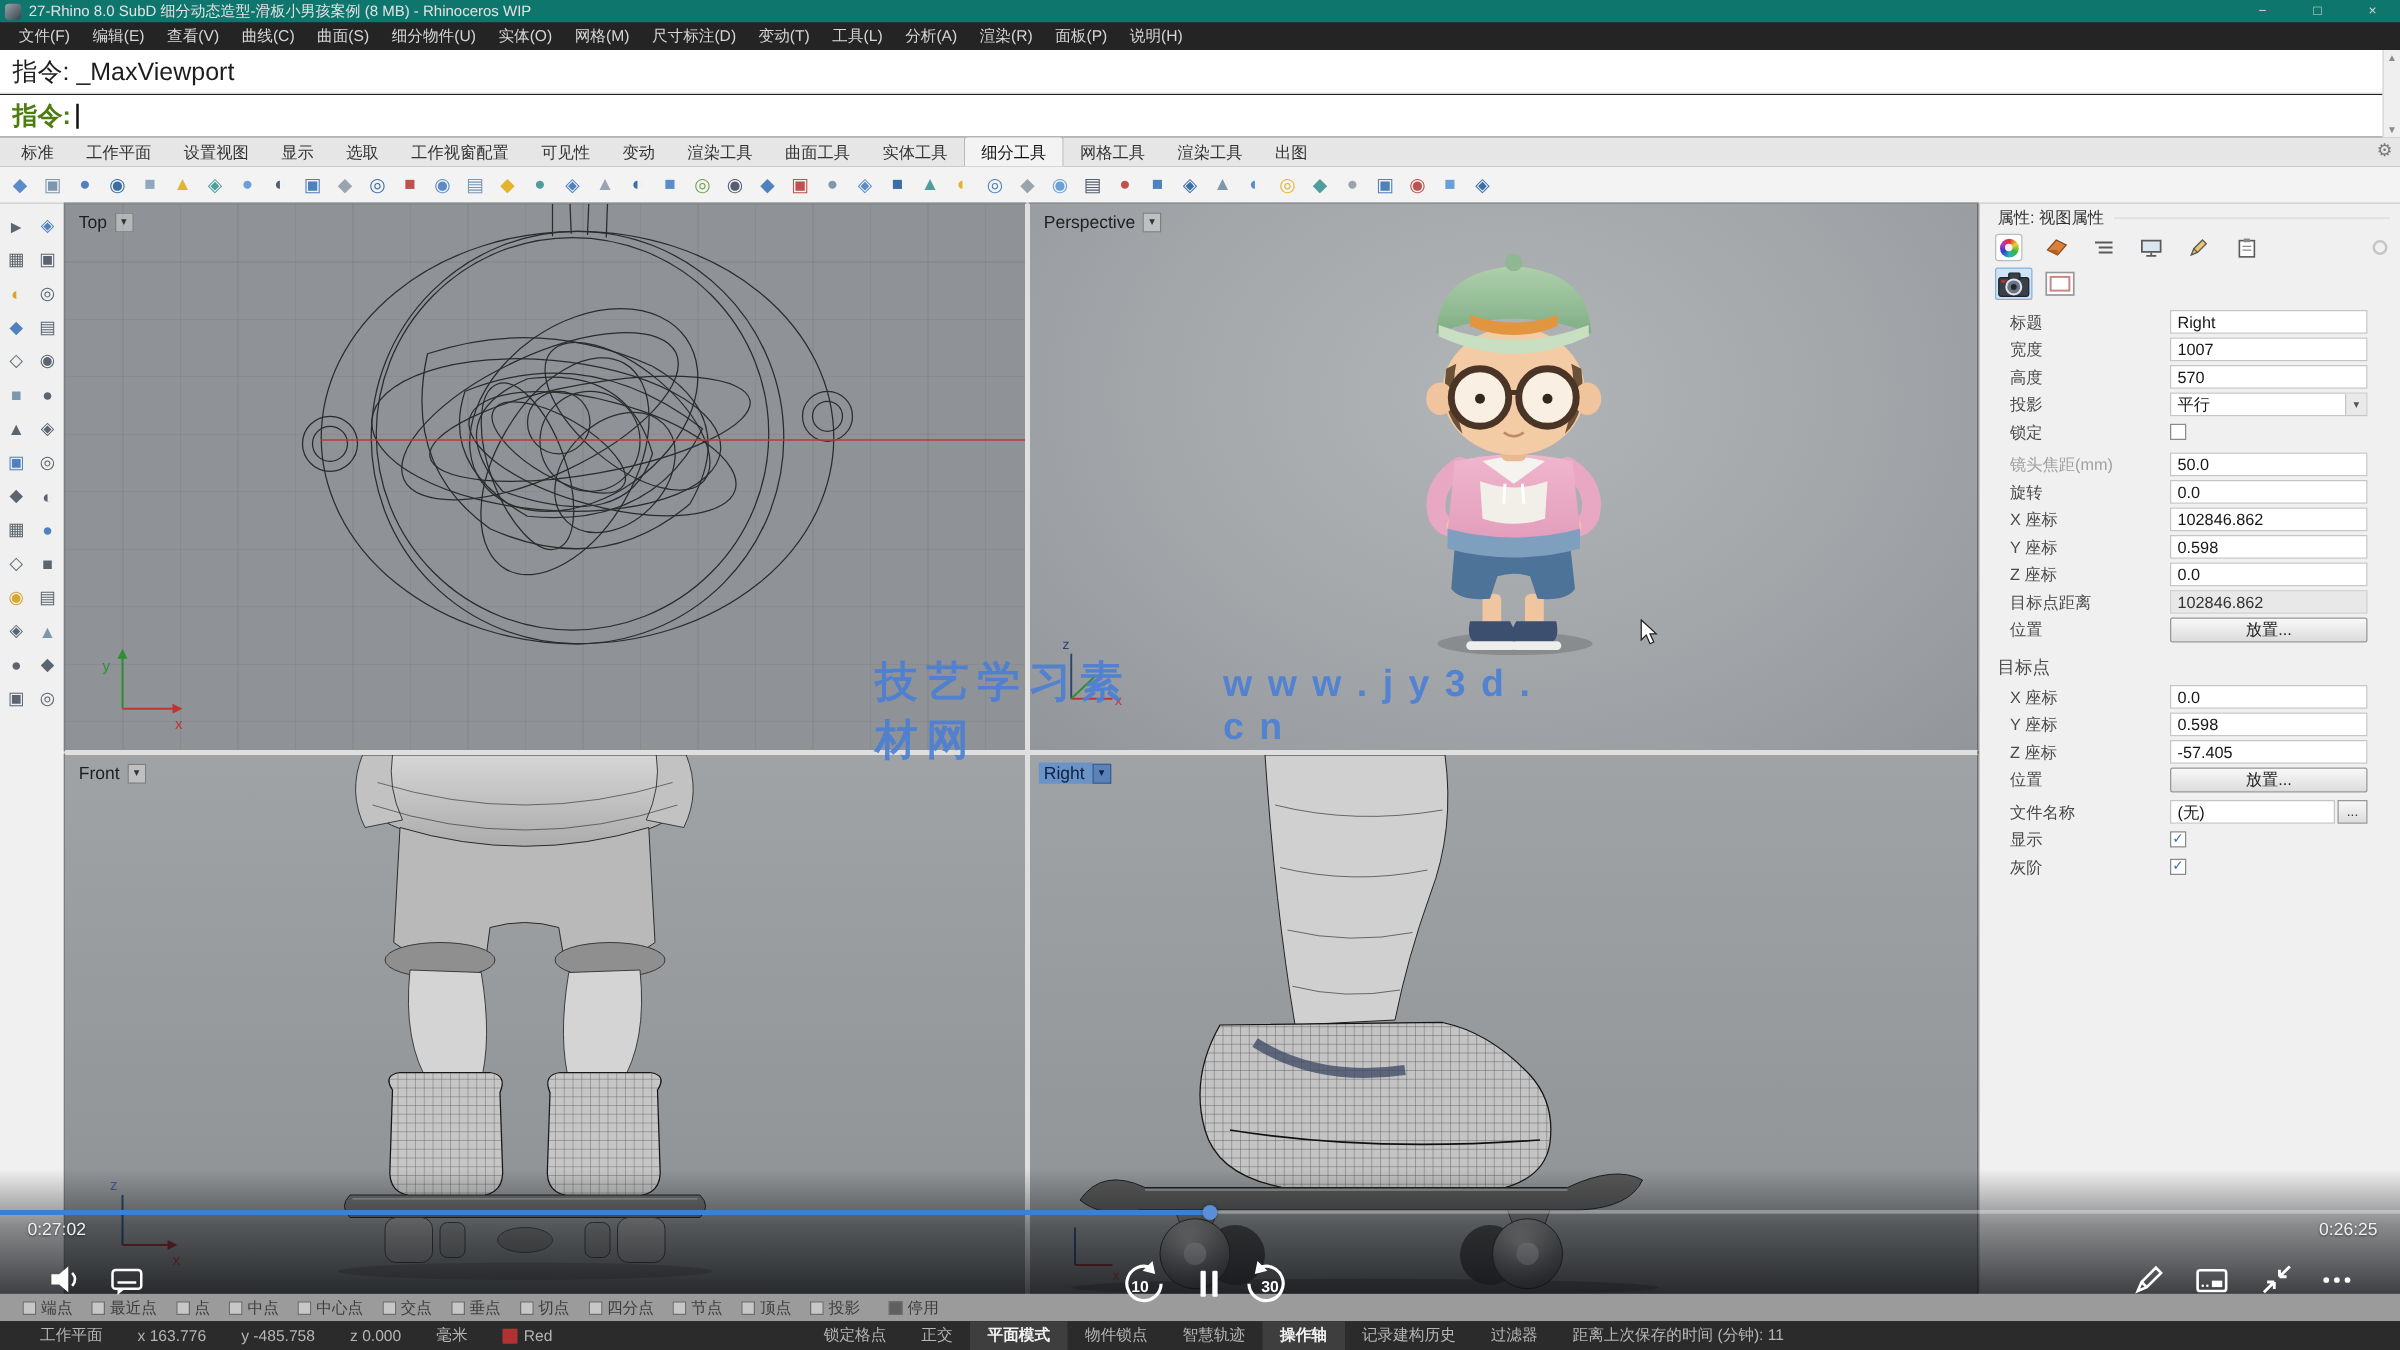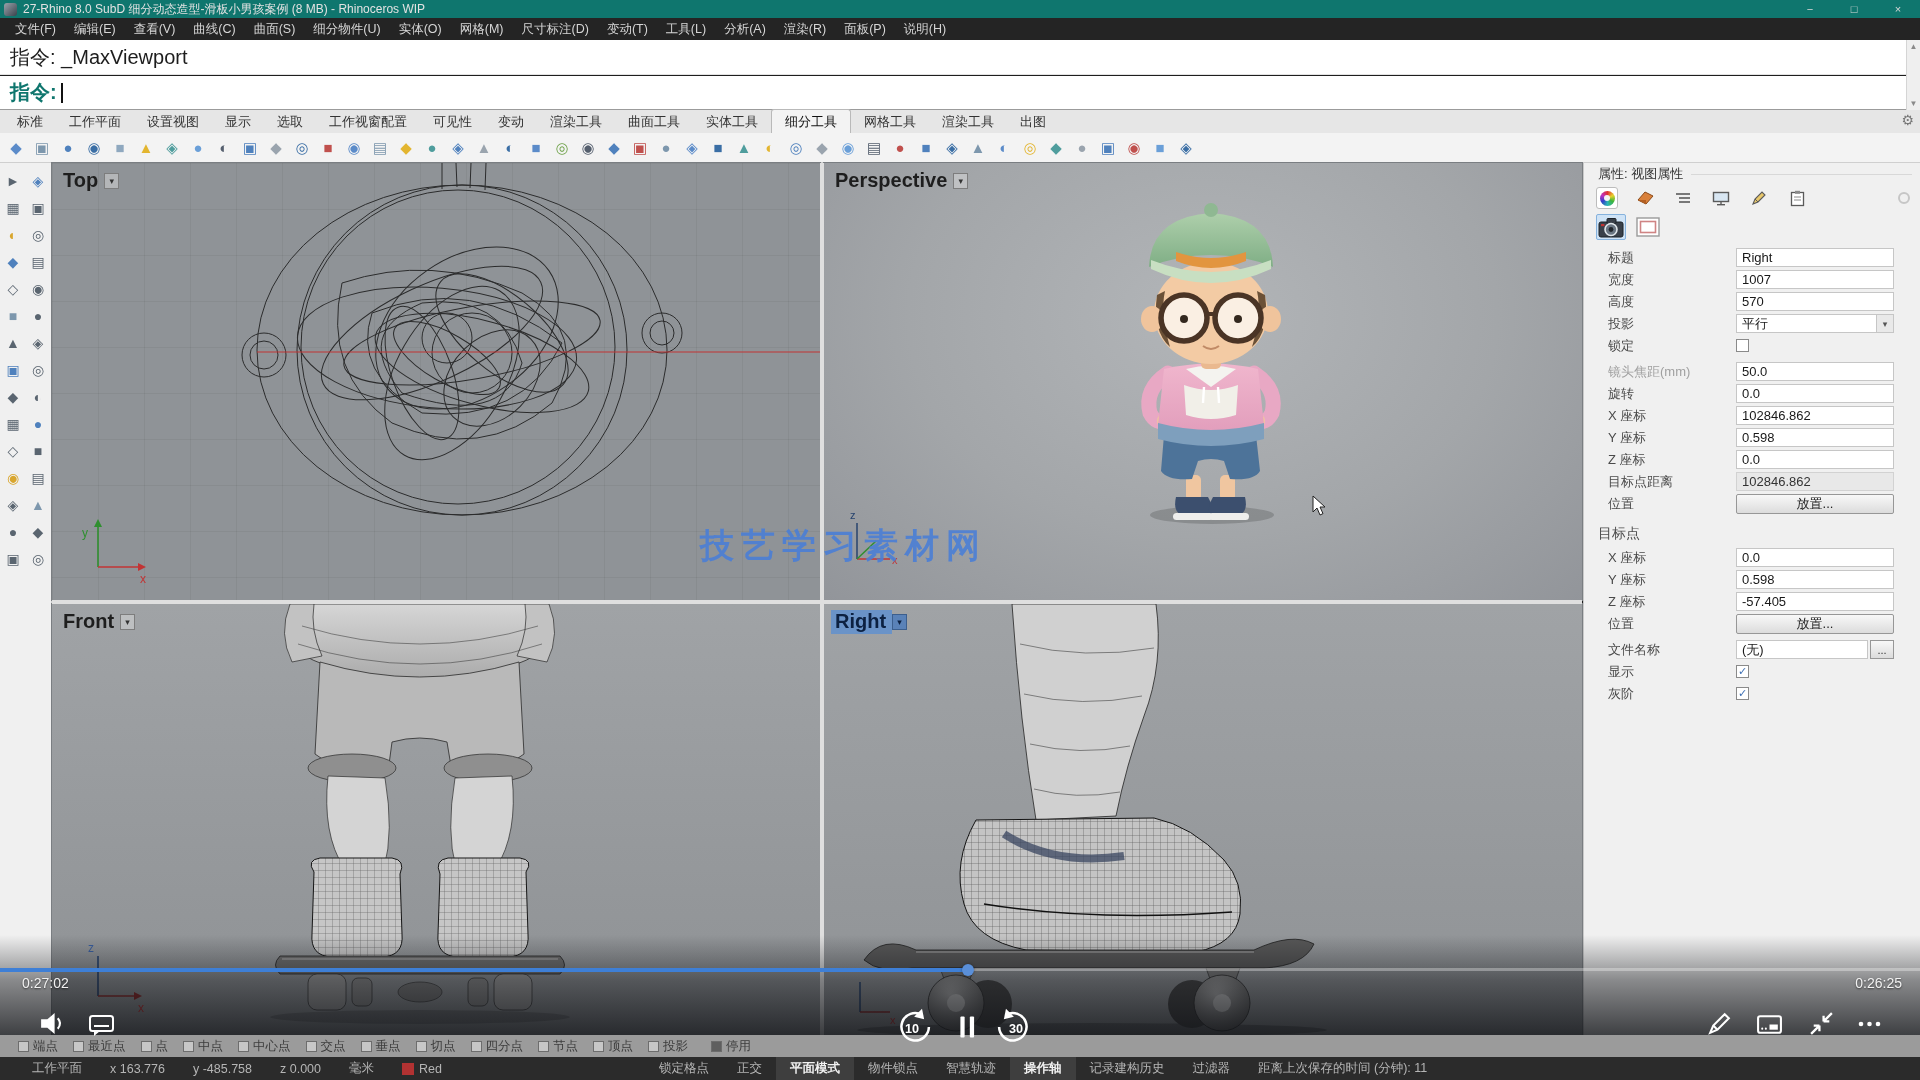--- a/index.html
+++ b/index.html
@@ -11,21 +11,21 @@
   .appicon{width:13px;height:13px;margin:0 6px 0 4px;border-radius:3px;background:linear-gradient(135deg,#9aa3ab,#39424c);}
   .wincontrols{margin-left:auto;display:flex;height:100%;}
   .winbtn{width:44px;height:100%;display:flex;align-items:center;justify-content:center;color:#d8d8d8;font-size:11px;}
 
   
   .menubar{position:absolute;left:0;top:18px;width:1920px;height:22px;background:#242424;display:flex;align-items:center;padding-left:6px;}
   .mitem{color:#d6d6d6;font-size:12.5px;padding:0 9px;line-height:22px;}
 
   
   .cmdhist{position:absolute;left:0;top:40px;width:1920px;height:35px;background:#fff;border-bottom:1px solid #e2e2e2;display:flex;align-items:center;padding-left:10px;font-size:20px;color:#1d1d1d;}
-  .cmdline{position:absolute;left:0;top:76px;width:1920px;height:34px;background:#fff;border-bottom:1px solid #9b9b9b;display:flex;align-items:center;padding-left:10px;font-size:20px;font-weight:bold;color:#0f766e;}
+  .cmdline{position:absolute;left:0;top:76px;width:1920px;height:34px;background:#fff;border-bottom:1px solid #9b9b9b;display:flex;align-items:center;padding-left:10px;font-size:20px;font-weight:bold;color:#4d7c0f;}
   .caret{width:2px;height:20px;background:#111;margin-left:4px;animation:blink 1.2s steps(1) infinite;}
   @keyframes blink{50%{opacity:0;}}
   .cmdscroll{position:absolute;right:0;top:40px;width:14px;height:70px;background:#efefef;border-left:1px solid #d5d5d5;display:flex;flex-direction:column;align-items:center;justify-content:space-between;padding:2px 0;color:#8a8a8a;font-size:8px;}
 
   
   .tabbar{position:absolute;left:0;top:110px;width:1920px;height:23px;background:#e6e6e6;display:flex;align-items:flex-end;padding-left:4px;}
   .tab{font-size:13px;color:#333;padding:3px 13px;line-height:17px;}
   .tab.active{background:#f3f3f3;border:1px solid #b9b9b9;border-bottom:none;border-radius:3px 3px 0 0;color:#111;}
   .tabgear{position:absolute;right:6px;top:112px;color:#777;font-size:14px;}
 
@@ -40,21 +40,21 @@
   
   .vp{position:absolute;overflow:hidden;outline:1px solid #7a7e82;}
   #vp-top{left:52px;top:163px;width:768px;height:437px;background:#8f9397;}
   #vp-top::before{content:"";position:absolute;inset:0;background-image:repeating-linear-gradient(to right,rgba(0,0,0,0.05) 0 1px,transparent 1px 46px),repeating-linear-gradient(to bottom,rgba(0,0,0,0.05) 0 1px,transparent 1px 46px);}
   #vp-persp{left:824px;top:163px;width:758px;height:437px;background:radial-gradient(ellipse at 50% 35%,#b2b5b8 0%,#a3a6a9 55%,#92959a 100%);}
   #vp-front{left:52px;top:604px;width:768px;height:431px;background:linear-gradient(#a0a3a6,#8e9194);}
   #vp-right{left:824px;top:604px;width:758px;height:431px;background:linear-gradient(#a0a3a6,#8f9295);}
   .vsplit{position:absolute;left:820px;top:163px;width:4px;height:872px;background:#dfdfdf;}
   .hsplit{position:absolute;left:52px;top:600px;width:1530px;height:4px;background:#dfdfdf;}
   .vlabel{position:absolute;top:6px;left:7px;display:flex;align-items:center;z-index:5;}
-  .vlabel .vtext{font-size:20px;font-weight:bold;color:#1e1e1e;padding:0 6px 1px 4px;}
+  .vlabel .vtext{font-size:14px;font-weight:normal;color:#1e1e1e;padding:0 6px 1px 4px;}
   .vlabel .vcaret{width:15px;height:16px;border:1px solid #7d7d7d;background:rgba(235,235,235,0.4);display:flex;align-items:center;justify-content:center;font-size:9px;color:#333;}
   .vlabel.active .vtext{background:#6a93c8;color:#0c2142;}
   .vlabel.active .vcaret{background:#5a82b8;border-color:#3c5f8e;color:#0c2142;}
   .vp svg{position:absolute;left:0;top:0;}
 
   
   .wm-center{position:absolute;left:700px;top:523px;width:540px;display:flex;align-items:baseline;gap:34px;z-index:6;color:#4b7fd6;opacity:0.9;pointer-events:none;}
   .wm-cn{font-size:34px;font-weight:bold;letter-spacing:7px;}
   .wm-url{font-size:30px;font-weight:bold;letter-spacing:2px;}
   .wm-corner{position:absolute;left:90px;top:842px;z-index:6;pointer-events:none;color:rgba(255,255,255,0.55);}
@@ -481,20 +481,21 @@
       <span class="vtext">Right</span>
       <span class="vcaret">▾</span>
     </div>
   </div>
 
   <div class="vsplit"></div>
   <div class="hsplit"></div>
 
   <div class="wm-center">
     <span class="wm-cn">技艺学习素材网</span>
+    <span class="wm-url">w w w . j y 3 d . c n</span>
   </div>
 
   <div class="panel">
     <div class="phead">
         <span>属性: 视图属性</span>
       </div>
     <div class="ptabs">
       <span class="ptab sel">
           <span class="cwheel"></span>
         </span>

